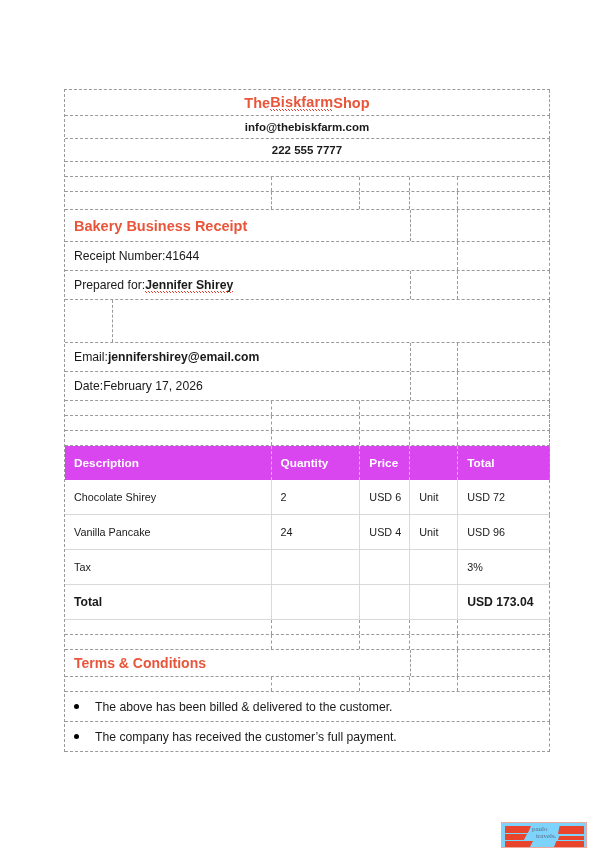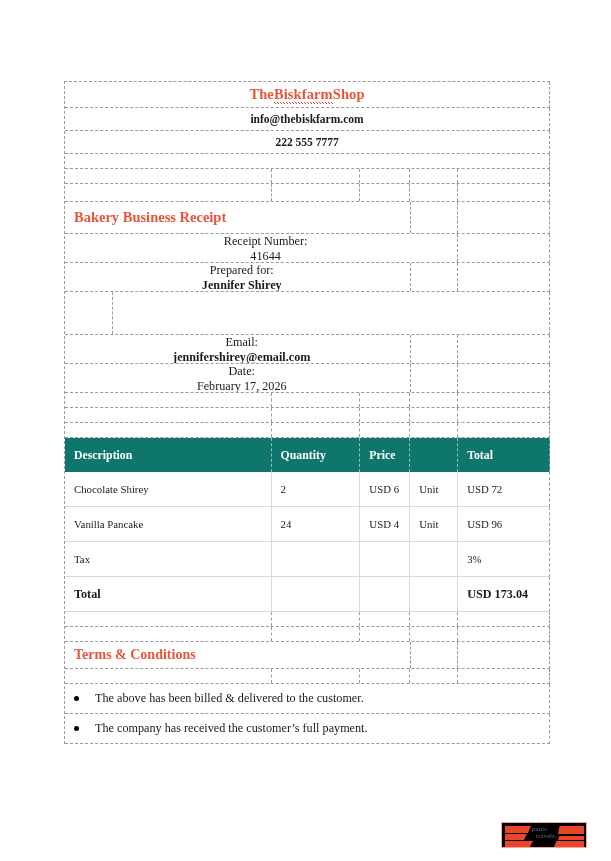--- a/index.html
+++ b/index.html
@@ -11,26 +11,25 @@
     width: 611px;
     height: 861px;
     position: relative;
     font-family: "Liberation Sans", sans-serif;
     -webkit-font-smoothing: antialiased;
   }
 
   #sheet {
     position: absolute;
     left: 64px;
-    top: 81px;
+    top: 89px;
     width: 486px;
     border-left: 1px dashed #9a9a9a;
     border-top: 1px dashed #9a9a9a;
     box-sizing: border-box;
-    font-family: Liberation Serif, serif;
   }
 
   .row {
     display: flex;
     width: 100%;
     box-sizing: border-box;
     border-bottom: 1px dashed #9a9a9a;
     border-right: 1px dashed #9a9a9a;
   }
   .row.solidsep {
@@ -90,41 +89,40 @@
     color: #e8553a;
     font-weight: bold;
     font-size: 14.5px;
     padding-left: 9px;
   }
   .detail {
     height: 28px;
     padding-left: 9px;
     font-size: 12.2px;
     color: #1a1a1a;
-    flex-direction: column;
   }
   .detail.tall {
     height: 42px;
     align-items: flex-start;
     padding-top: 5px;
     white-space: normal;
     line-height: 1.42;
   }
   .detail b { font-weight: bold; }
   .wavy {
     background-image: linear-gradient(45deg, transparent 40%, #e03b2b 40%, #e03b2b 60%, transparent 60%);
     background-size: 3px 2px;
     background-repeat: repeat-x;
     background-position: 0 100%;
     padding-bottom: 1px;
   }
 
   
   .thead {
-    background: #0f766e;
+    background: #d946ef;
     border-bottom: none;
   }
   .thead .c { border-right: 1px dashed rgba(255,255,255,.55); }
   .thead .c:last-child { border-right: none; }
   .th {
     height: 34px;
     color: #ffffff;
     font-weight: bold;
     font-size: 11.8px;
     padding-left: 9px;
@@ -164,21 +162,21 @@
   }
 
   
   #logo {
     position: absolute;
     left: 501px;
     top: 822px;
     width: 86px;
     height: 26px;
     border: 1px solid #efa89c;
-    background: #000000;
+    background: #7dd3fc;
     box-sizing: border-box;
     overflow: hidden;
   }
   #logo .bar {
     position: absolute;
     background: #e8452c;
   }
   #logo .lt1 { left: 3px;  top: 3px;  width: 26px; height: 7px;
                clip-path: polygon(0 0, 100% 0, 88% 100%, 0 100%); }
   #logo .lt2 { left: 3px;  top: 11px; width: 22px; height: 6px;

